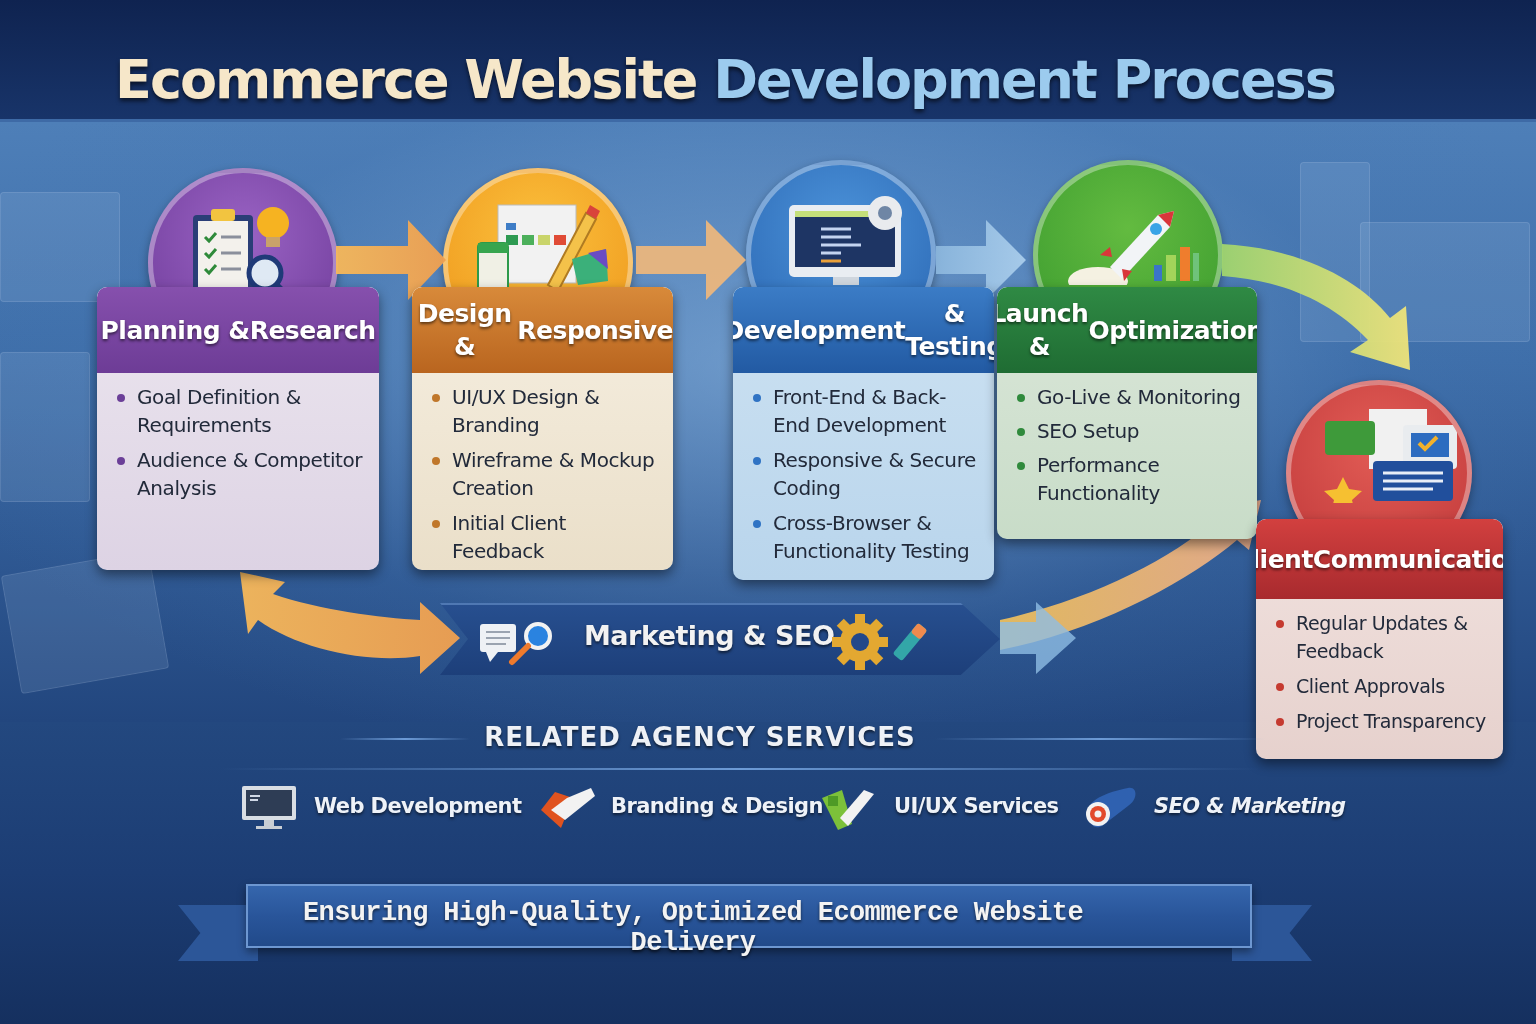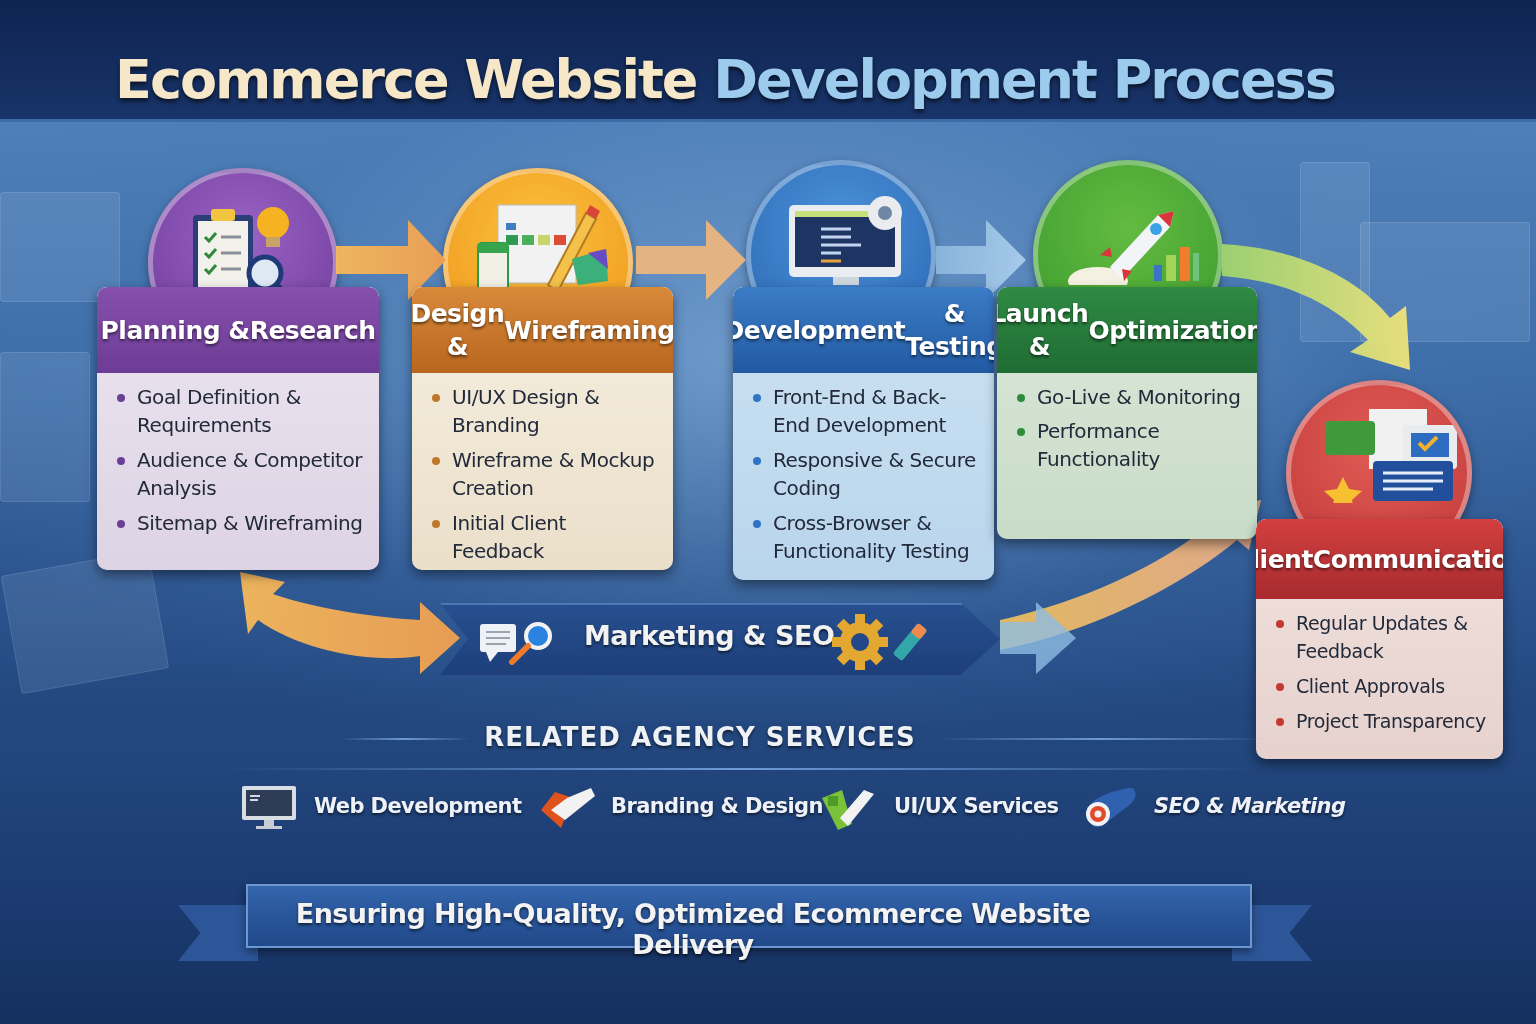--- a/index.html
+++ b/index.html
@@ -101,21 +101,21 @@
   .ribbon-tail { position: absolute; top: 905px; width: 80px; height: 56px; background: #2c5698; }
   .ribbon-tail.l { left: 178px; clip-path: polygon(0 0, 100% 0, 100% 100%, 0 100%, 28% 50%); }
   .ribbon-tail.r { left: 1232px; clip-path: polygon(0 0, 100% 0, 72% 50%, 100% 100%, 0 100%); }
   .ribbon {
     position: absolute; left: 246px; top: 884px; width: 1006px; height: 64px;
     background: linear-gradient(180deg, #3566ad 0%, #29559a 50%, #214a8a 100%);
     border: 2px solid #6d97d1; box-shadow: 0 4px 8px rgba(0,0,0,.4);
   }
   .ribbon-text {
     position: absolute; left: 246px; top: 898px; width: 894px; text-align: center; color: #f3f3f3;
-    font-size: 27px; font-weight: bold; letter-spacing: -0.6px; text-shadow: 0 2px 3px rgba(0,0,0,.6);
+    font-size: 27px; font-weight: bold; letter-spacing: -0.6px; text-shadow: 0 2px 3px rgba(0,0,0,.6); font-family: Liberation Mono, monospace;
   }
 </style>
 </head>
 <body>
 
 <div class="canvas">
 
   <div class="header-band"></div>
   <h1 class="title">
     <span class="t1">Ecommerce Website</span>
@@ -229,29 +229,28 @@
 
   <div class="card" style="left:97px;top:287px;width:282px;height:283px;background:linear-gradient(180deg,#ece6ef,#ddd3e4);--dot:#6b3f98;">
     <div class="card-head" style="background:linear-gradient(180deg,#8650ad,#6d3c96);">
       <span>Planning &amp;</span>
       <span>Research</span>
     </div>
     <div class="card-body">
       <ul>
         <li>Goal Definition &amp; Requirements</li>
         <li>Audience &amp; Competitor Analysis</li>
-        <li>Sitemap &amp; Wireframing</li>
       </ul>
     </div>
   </div>
 
   <div class="card" style="left:412px;top:287px;width:261px;height:283px;background:linear-gradient(180deg,#f6efe1,#eadfc9);--dot:#c0772a;">
     <div class="card-head" style="background:linear-gradient(180deg,#d88a3a,#b9651f);">
       <span>Design &amp;</span>
-      <span>Wireframing</span>
+      <span>Responsive</span>
     </div>
     <div class="card-body">
       <ul>
         <li>UI/UX Design &amp; Branding</li>
         <li>Wireframe &amp; Mockup Creation</li>
         <li>Initial Client Feedback</li>
       </ul>
     </div>
   </div>
 
@@ -270,20 +269,21 @@
   </div>
 
   <div class="card" style="left:997px;top:287px;width:260px;height:252px;background:linear-gradient(180deg,#dbe7d9,#c8dcc8);--dot:#2f8a3c;">
     <div class="card-head" style="background:linear-gradient(180deg,#2f8a44,#1f6c33);">
       <span>Launch &amp;</span>
       <span>Optimization</span>
     </div>
     <div class="card-body">
       <ul>
         <li style="margin-bottom:6px;">Go-Live &amp; Monitoring</li>
+        <li style="margin-bottom:6px;">SEO Setup</li>
         <li>Performance Functionality</li>
       </ul>
     </div>
   </div>
 
   <div class="card" style="left:1256px;top:519px;width:247px;height:240px;background:linear-gradient(180deg,#f1e2df,#e6d1cd);--dot:#c53a30;">
     <div class="card-head" style="height:80px;background:linear-gradient(180deg,#d2403f,#a82a2e);">
       <span>Client</span>
       <span>Communication</span>
     </div>

